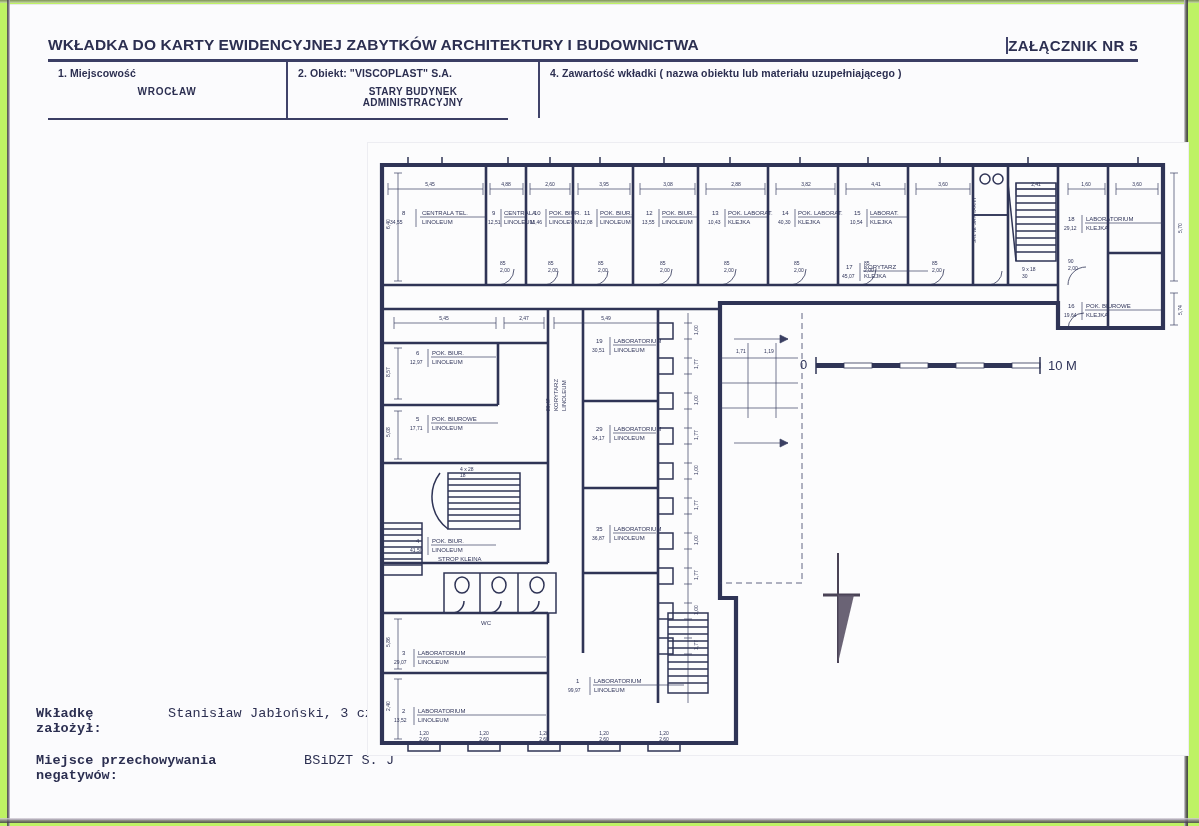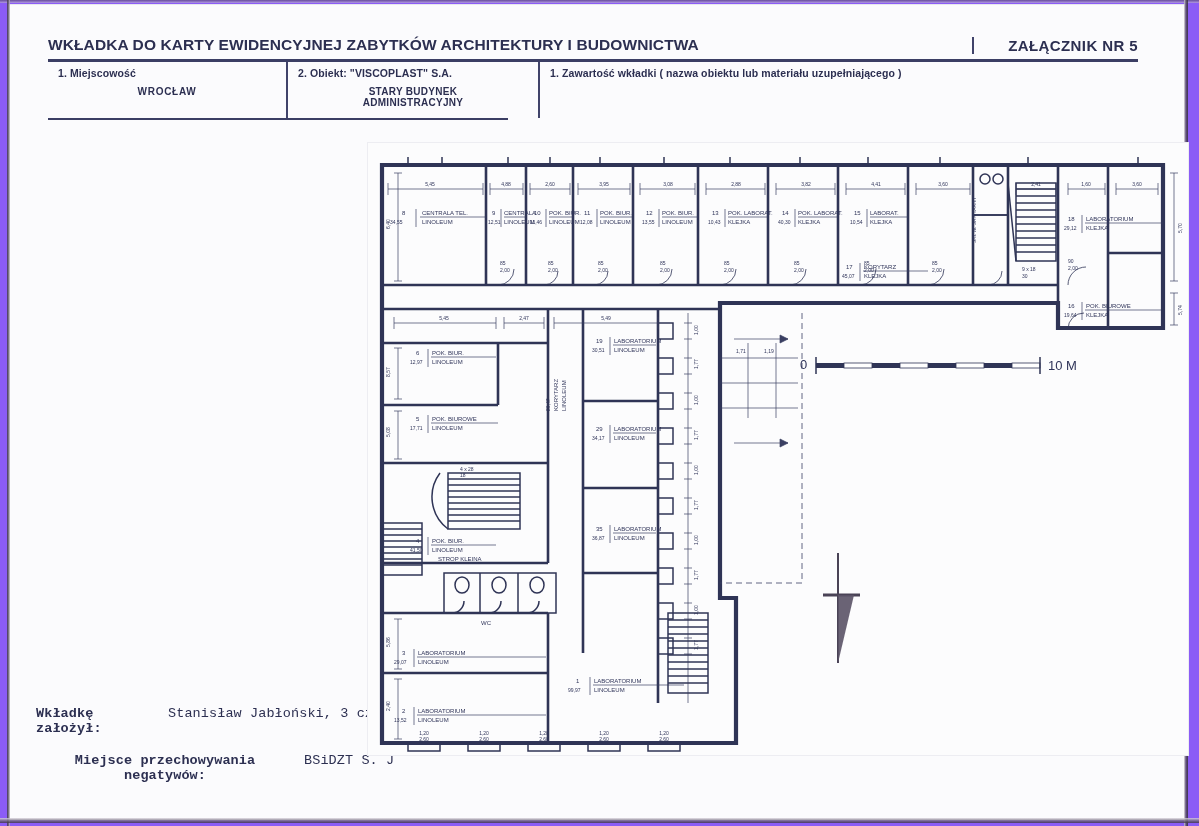--- a/index.html
+++ b/index.html
@@ -8,21 +8,21 @@
     width:1199px;height:826px;
     background:#ffffff;
     font-family:"Liberation Sans", sans-serif;
     overflow:hidden;
     position:relative;
   }
 
   
   #page{
     position:absolute; inset:0;
-    background:#8b5cf6;
+    background:#bef264;
   }
   .scan-sheet{
     position:absolute;
     left:8px; top:4px; right:14px; bottom:6px;
     background:#fbfbfd;
     box-shadow:0 0 0 1px #e7e7ec inset;
   }
   .edge-left{
     position:absolute; left:7px; top:0; width:3px; height:826px;
     background:linear-gradient(90deg,#3c3442 0%, #6d6478 55%, #cfc9d4 100%);
@@ -52,21 +52,20 @@
   .hdr-title-row{
     display:flex; align-items:flex-end; justify-content:space-between;
     padding-bottom:5px;
   }
   .hdr-main-title{
     font-size:15.5px; font-weight:bold; letter-spacing:.1px;
     white-space:nowrap;
   }
   .hdr-annex{
     font-size:15px; font-weight:bold; letter-spacing:.4px;
-    padding-left:34px;
     border-left:2.5px solid #40436a;
     line-height:1.15;
     white-space:nowrap;
   }
   .rule{
     height:2.5px; background:#3b3e64; width:100%;
   }
 
   .hdr-cells{
     display:flex; align-items:stretch; min-height:56px;
@@ -99,21 +98,21 @@
   
   .footer{
     position:absolute; left:36px; top:706px; width:620px;
     color:#2c2f51;
   }
   .foot-row{ display:flex; align-items:baseline; margin-bottom:17px;font-family:Liberation Mono, monospace; }
   .foot-key{ font-size:13.5px; font-weight:bold; letter-spacing:.1px; }
   .foot-val{ font-size:13.5px; font-weight:400; letter-spacing:.1px; }
   .foot-row.r1 .foot-key{ width:122px; }
   .foot-row.r1 .foot-val{ margin-left:10px; }
-  .foot-row.r2 .foot-key{ width:258px;text-align:center; }
+  .foot-row.r2 .foot-key{ width:258px; }
   .foot-row.r2 .foot-val{ margin-left:10px; }
 
   
   .drawing{
     position:absolute; left:368px; top:143px;
     width:820px; height:612px;
     background:#fcfcfd;
     box-shadow:0 0 0 1px #ededf2;
     overflow:hidden;
   }
@@ -147,21 +146,21 @@
 
       <div class="cell cell-2">
         <div class="cell-label">2. Obiekt:  "VISCOPLAST" S.A.</div>
         <div class="cell-value two-line">
           <div>STARY BUDYNEK</div>
           <div>ADMINISTRACYJNY</div>
         </div>
       </div>
 
       <div class="cell cell-3">
-        <div class="cell-label">1. Zawartość wkładki ( nazwa obiektu lub materiału uzupełniającego )</div>
+        <div class="cell-label">4. Zawartość wkładki ( nazwa obiektu lub materiału uzupełniającego )</div>
       </div>
 
     </div>
 
     <div class="hdr-bottom-rule"></div>
   </div>
 
   <div class="footer">
     <div class="foot-row r1">
       <div class="foot-key">Wkładkę założył:</div>

